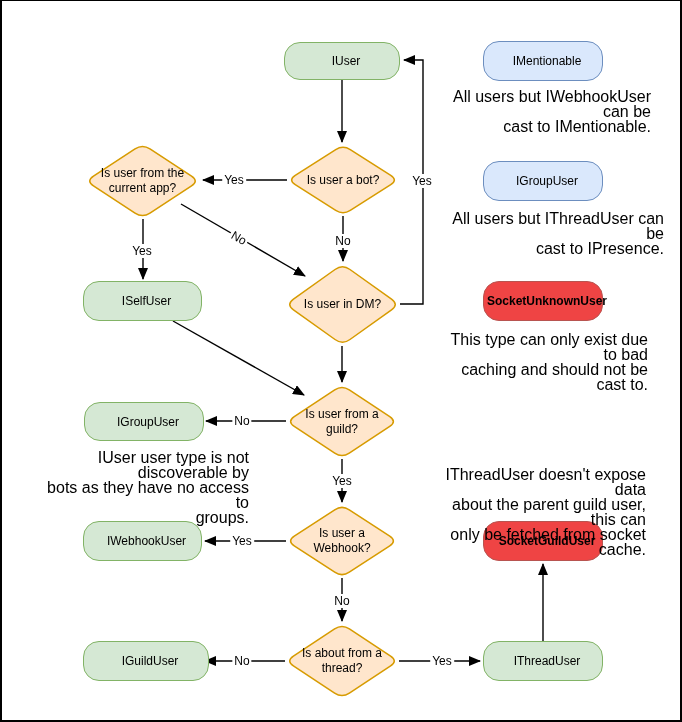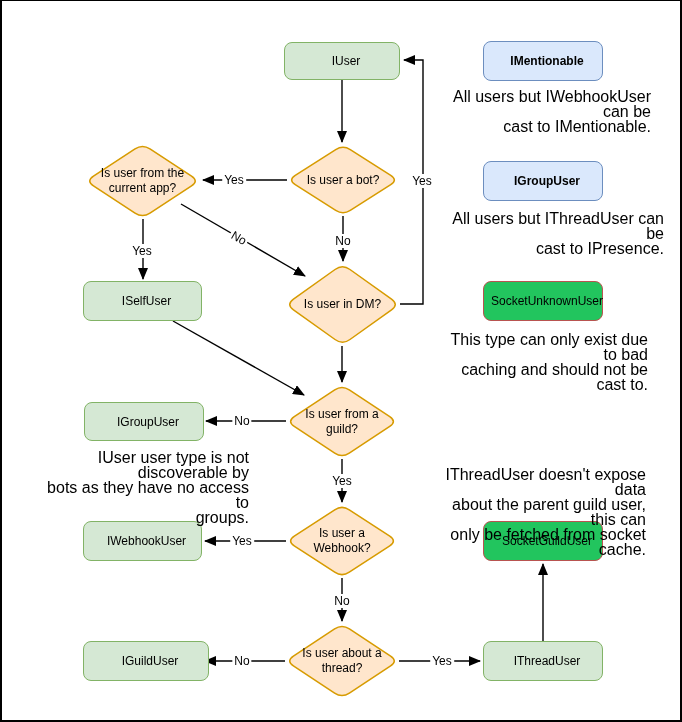--- a/index.html
+++ b/index.html
@@ -6,26 +6,26 @@
   .frame {
     position:relative; width:682px; height:722px;
     border:2px solid #000; border-top-width:1px; box-sizing:border-box;
     background:#fff; overflow:hidden;
     font-family:"Liberation Sans", sans-serif; color:#000;
   }
   .wires { position:absolute; left:0; top:0; }
   .wire { fill:none; stroke:#000; stroke-width:1.4; marker-end:url(#arrow); }
   .node {
     position:absolute; box-sizing:border-box; border:1.5px solid;
-    border-radius:8px; display:flex; align-items:center; justify-content:center;
+    border-radius:16px; display:flex; align-items:center; justify-content:center;
     font-size:12px; text-align:center; white-space:nowrap;padding-left:8px;
   }
   .green { background:#d5e8d4; border-color:#82b366; }
-  .blue  { background:#dae8fc; border-color:#6c8ebf;font-weight:bold; }
-  .red   { background:#22c55e; border-color:#b85450; }
+  .blue  { background:#dae8fc; border-color:#6c8ebf; }
+  .red   { background:#ef4444; border-color:#b85450;font-weight:bold; }
   .decision {
     position:absolute; display:flex; align-items:center; justify-content:center;
     font-size:12px; text-align:center;
   }
   .decision .dshape { position:absolute; left:0; top:0; width:100%; height:100%; }
   .decision .dshape path { fill:#ffe6cc; stroke:#d79b00; stroke-width:1.5; vector-effect:non-scaling-stroke; }
   .dlabel { position:relative; width:106px; line-height:1.25; }
   .elabel {
     position:absolute; transform:translate(-50%,-50%); background:#fff;
     font-size:12px; padding:0 2px; white-space:nowrap;
@@ -119,21 +119,21 @@
   <div class="decision" style="left:284px;top:503px;width:112px;height:74px">
     <svg class="dshape" viewBox="0 0 114 78" preserveAspectRatio="none">
       <path d="M49.6 6.1 Q57 1 64.4 6.1 L105.6 33.9 Q113 39 105.6 44.1 L64.4 71.9 Q57 77 49.6 71.9 L8.4 44.1 Q1 39 8.4 33.9 Z"></path>
     </svg>
     <span class="dlabel">Is user a Webhook?</span>
   </div>
   <div class="decision" style="left:283px;top:622px;width:114px;height:76px">
     <svg class="dshape" viewBox="0 0 114 78" preserveAspectRatio="none">
       <path d="M49.6 6.1 Q57 1 64.4 6.1 L105.6 33.9 Q113 39 105.6 44.1 L64.4 71.9 Q57 77 49.6 71.9 L8.4 44.1 Q1 39 8.4 33.9 Z"></path>
     </svg>
-    <span class="dlabel">Is user about a thread?</span>
+    <span class="dlabel">Is about from a thread?</span>
   </div>
 
   <div class="elabel" style="left:232px;top:179px">Yes</div>
   <div class="elabel" style="left:341px;top:240px">No</div>
   <div class="elabel" style="left:140px;top:250px">Yes</div>
   <div class="elabel rot30" style="left:237px;top:237px">No</div>
   <div class="elabel" style="left:420px;top:180px">Yes</div>
   <div class="elabel" style="left:240px;top:420px">No</div>
   <div class="elabel" style="left:340px;top:480px">Yes</div>
   <div class="elabel" style="left:240px;top:540px">Yes</div>

